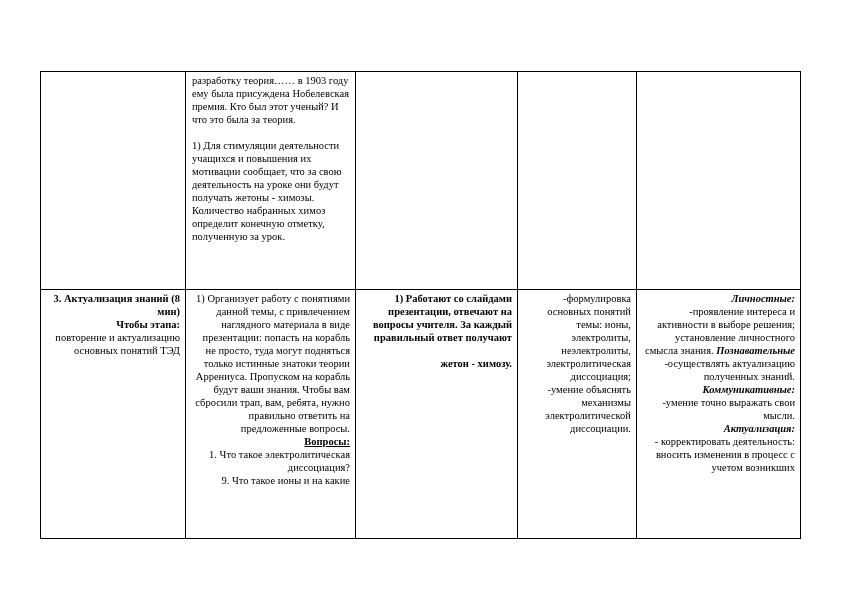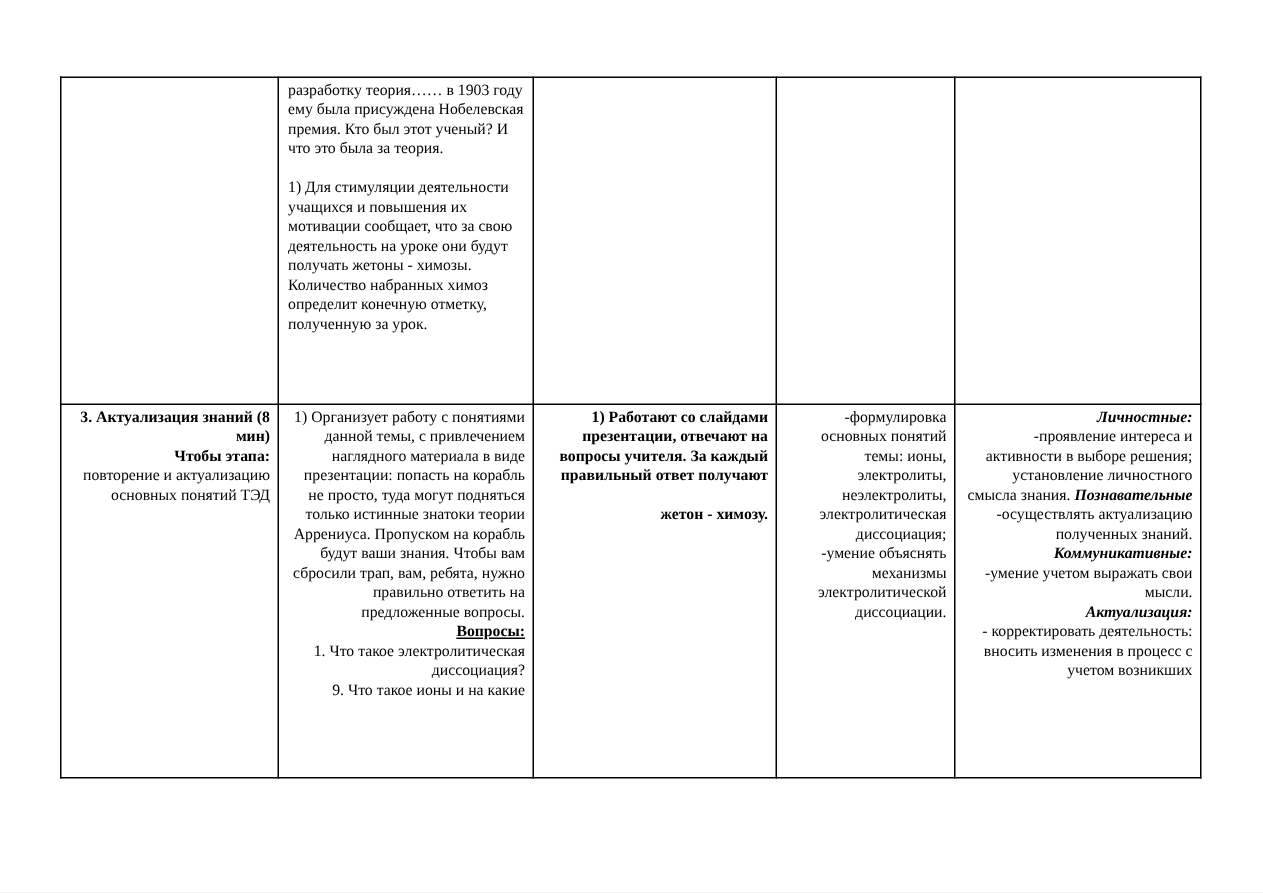--- a/index.html
+++ b/index.html
@@ -12,21 +12,21 @@
     width: 842px;
     height: 595px;
     background: #ffffff;
     overflow: hidden;
     font-family: "Liberation Serif", serif;
     color: #000;
   }
   table.plan {
     position: absolute;
     left: 40px;
-    top: 51px;
+    top: 71px;
     border-collapse: collapse;
     table-layout: fixed;
     width: 761px;
     padding-left: 28px;
   }
   table.plan td {
     border: 1px solid #000;
     vertical-align: top;
     padding: 2px 5px 2px 6px;
     font-size: 10.5px;
@@ -100,21 +100,21 @@
           <span class="bi">Личностные:</span>
         </p>
         <p>
           <span>-проявление интереса и активности в выборе решения; установление личностного смысла знания.</span>
           <span class="bi">Познавательные</span>
         </p>
         <p>-осуществлять актуализацию полученных знаний.</p>
         <p>
           <span class="bi">Коммуникативные:</span>
         </p>
-        <p>-умение учетом выражать свои мысли.</p>
+        <p>-умение точно выражать свои мысли.</p>
         <p>
           <span class="bi">Актуализация:</span>
         </p>
         <p>- корректировать деятельность: вносить изменения в процесс с учетом возникших</p>
       </td>
 
     </tr>
   </tbody>
     </table>
 

